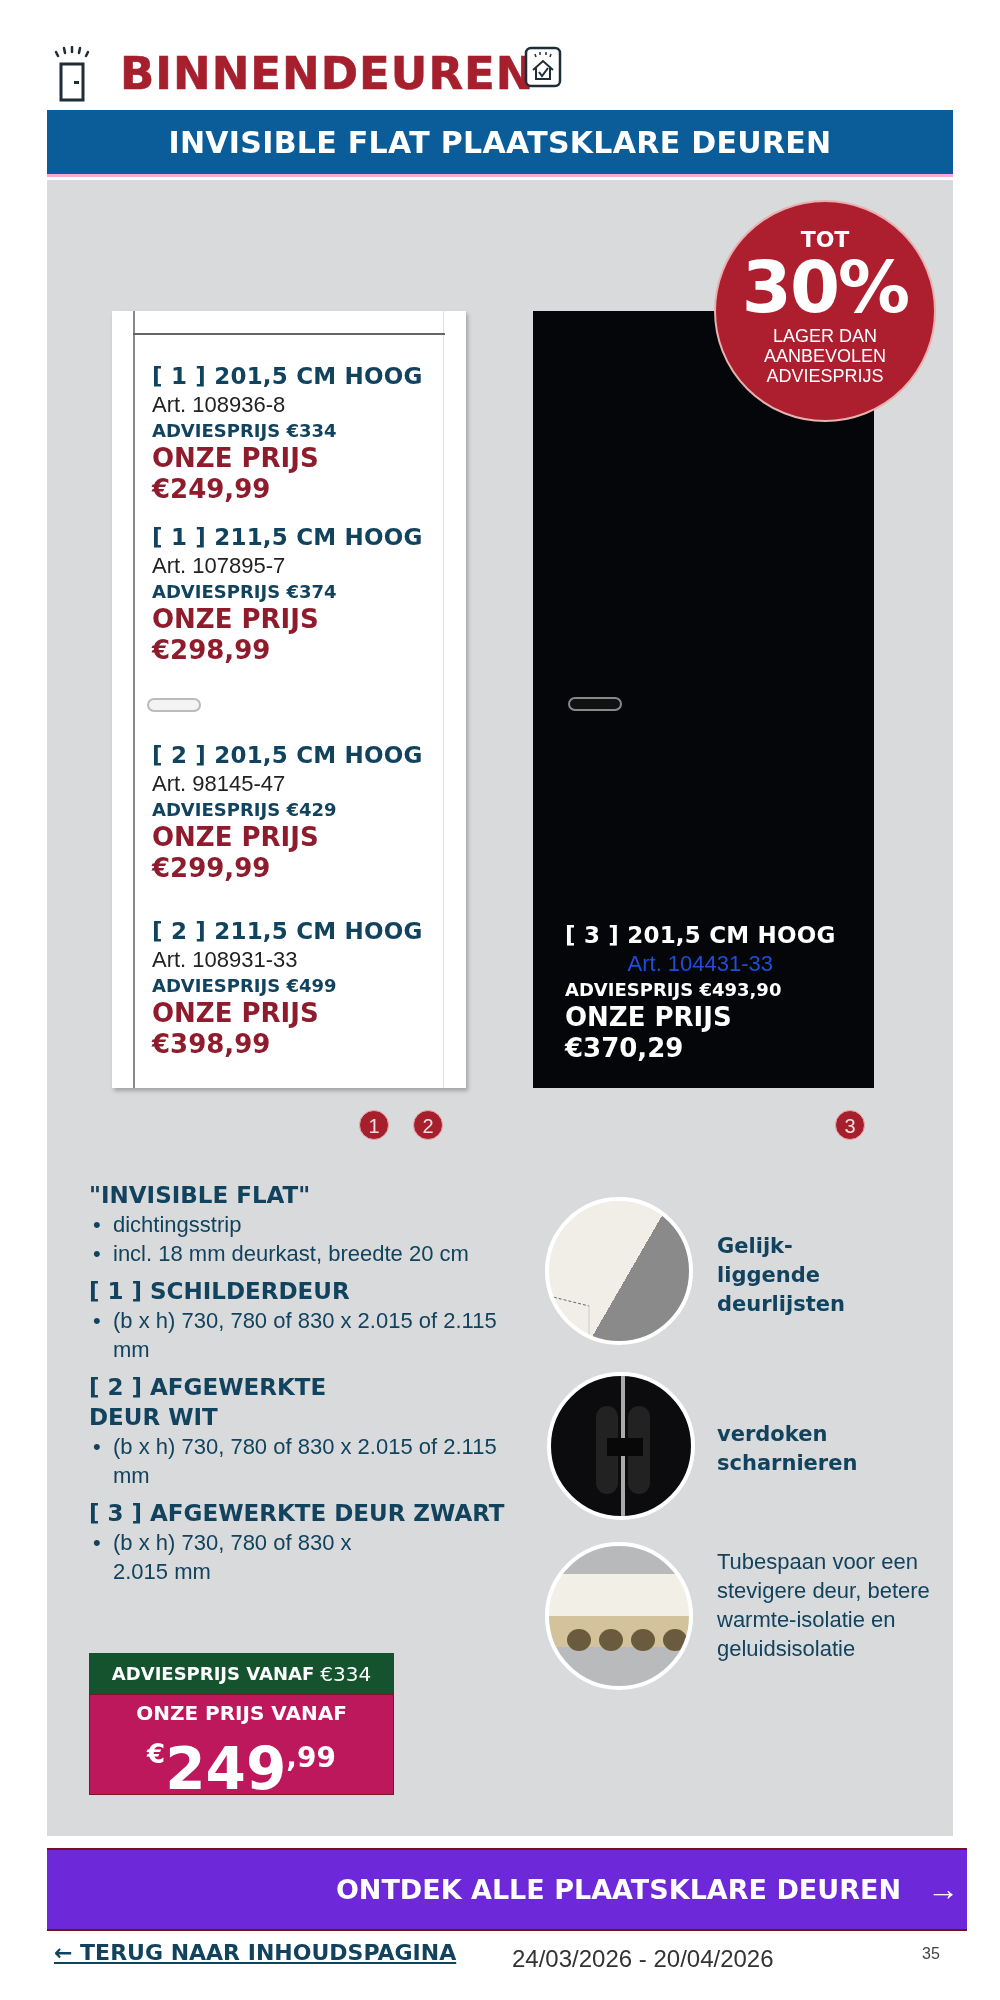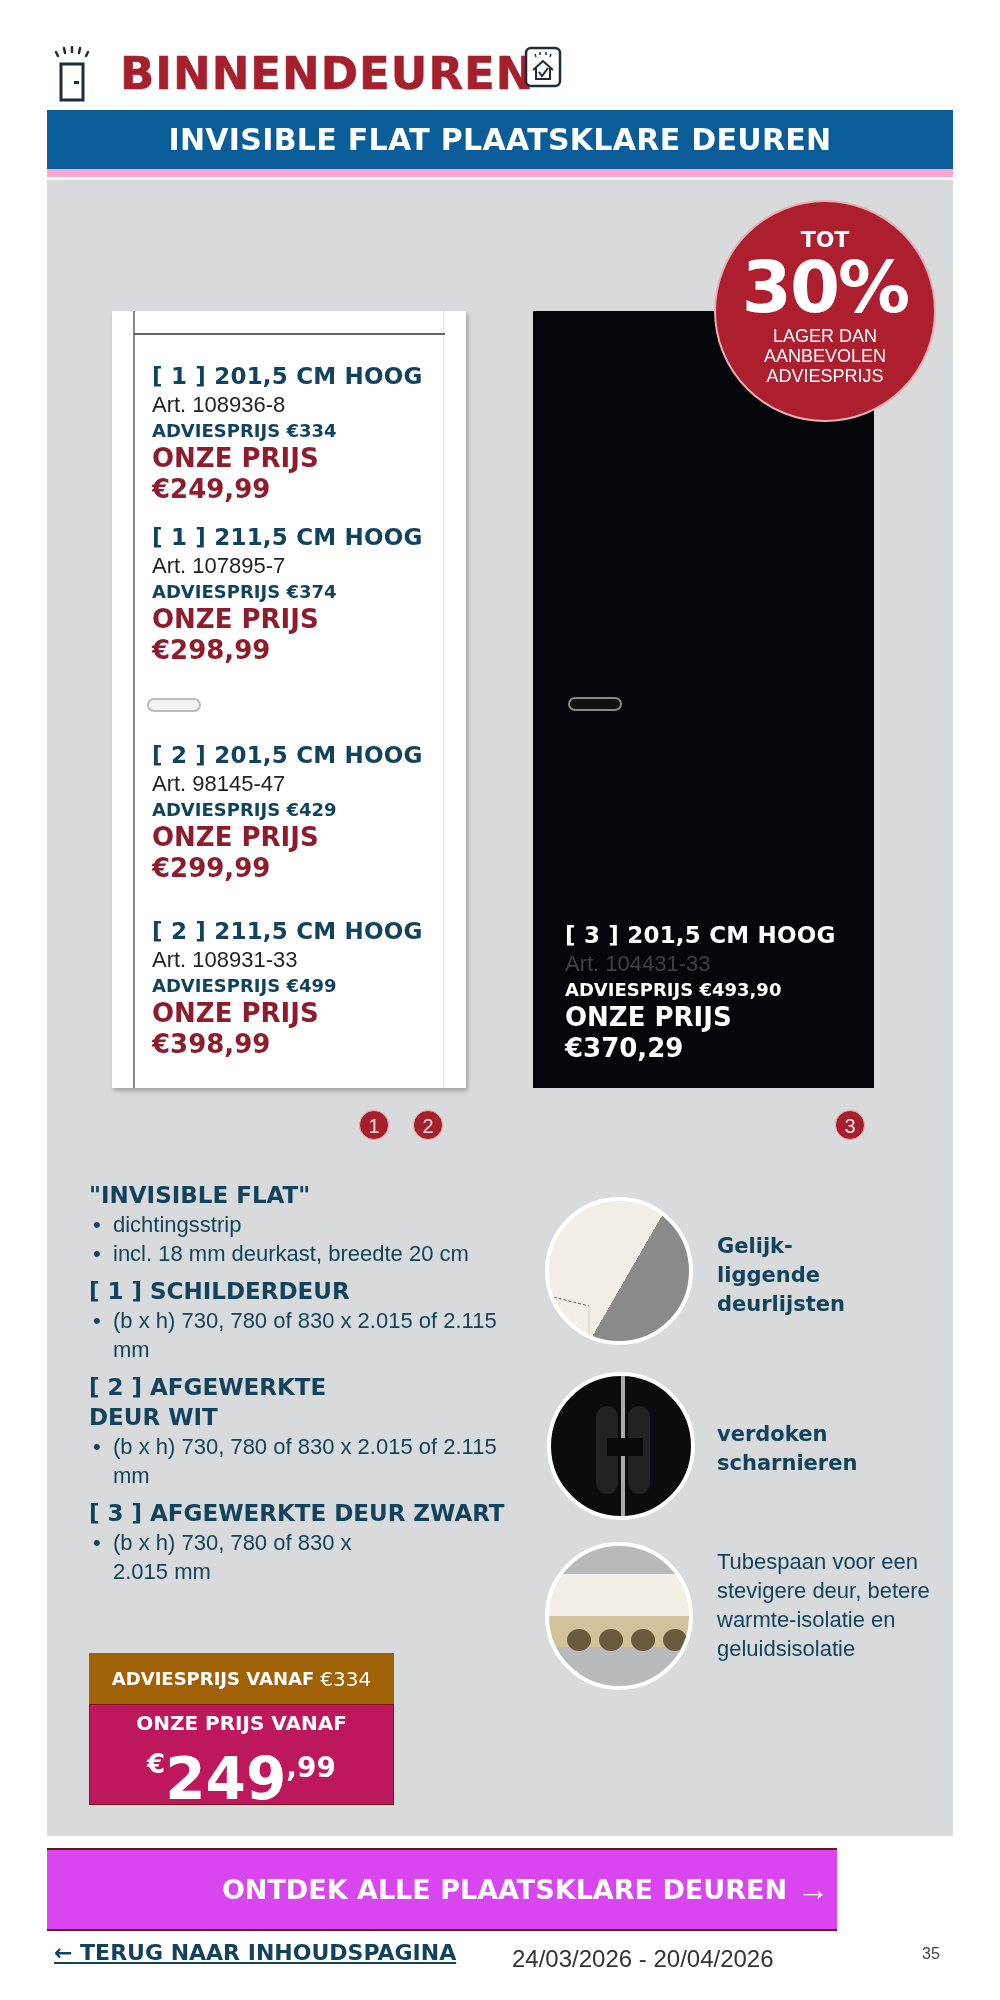--- a/index.html
+++ b/index.html
@@ -6,21 +6,21 @@
   html, body { width: 1000px; height: 2000px; background: #ffffff; overflow: hidden; }
   body { position: relative; font-family: "Liberation Sans", "DejaVu Sans", sans-serif; color: #12435e; }
   .abs { position: absolute; }
 
   
   .door-icon { left: 52px; top: 46px; width: 40px; height: 56px; }
   .page-title { left: 120px; top: 46px; font-size: 45px; font-weight: 900; color: #a51f2d; letter-spacing: 1px; font-family: "DejaVu Sans", sans-serif; line-height: 56px; -webkit-text-stroke: 0.6px #a51f2d; }
   .stock-icon { left: 520px; top: 46px; width: 46px; height: 60px; }
   .stock-label { left: 512px; top: 88px; width: 62px; text-align: center; font-size: 10px; font-weight: bold; color: #1b1b1b; margin-top: 43px; }
 
-  .blue-bar { left: 47px; top: 110px; width: 906px; height: 67px; background: #0a5d98; border-bottom: 8px solid #f9a8d4; display: flex; align-items: center; justify-content: center; }
+  .blue-bar { left: 47px; top: 110px; width: 906px; height: 67px; background: #0a5d98; border-bottom: 3px solid #f9a8d4; display: flex; align-items: center; justify-content: center; }
   .blue-bar span { color: #fff; font-size: 30px; font-weight: bold; letter-spacing: 0.3px; font-family: "DejaVu Sans", sans-serif; }
 
   .panel { left: 47px; top: 180px; width: 906px; height: 1656px; background: #d9dadb; }
 
   
   .white-door { left: 112px; top: 311px; width: 354px; height: 777px; background: #fff; box-shadow: 2px 3px 4px rgba(0,0,0,0.25); }
   .white-door .frame-left { position: absolute; left: 21px; top: 0; width: 2px; height: 100%; background: #888; }
   .white-door .frame-right { position: absolute; right: 22px; top: 0; width: 1px; height: 100%; background: #e4e4e4; }
   .white-door .frame-top { position: absolute; left: 21px; top: 22px; width: 312px; height: 2px; background: #666; }
   .handle-white { left: 147px; top: 698px; width: 54px; height: 14px; border: 2px solid #bbb; border-radius: 7px; background: #f3f3f3; }
@@ -30,58 +30,58 @@
   .pb-art { font-size: 22px; color: #222; line-height: 28px; }
   .pb-advies { font-size: 18px; font-weight: bold; color: #12435e; line-height: 24px; font-family: "DejaVu Sans", sans-serif; }
   .pb-onze { font-size: 26px; font-weight: bold; color: #8f1c2c; line-height: 31px; font-family: "DejaVu Sans", sans-serif; }
   .pb-price { font-size: 26px; font-weight: bold; color: #8f1c2c; line-height: 31px; font-family: "DejaVu Sans", sans-serif; }
 
   
   .black-door { left: 533px; top: 311px; width: 341px; height: 777px; background: #050609; }
   .handle-black { left: 568px; top: 697px; width: 54px; height: 14px; border: 2px solid #888; border-radius: 7px; background: #111; }
   .black-block { position: absolute; left: 565px; top: 920px; }
   .black-block .pb-size, .black-block .pb-advies, .black-block .pb-onze, .black-block .pb-price { color: #fff; }
-  .black-block .pb-art { color: #404040; }
+  .black-block .pb-art { color: #1d4ed8; text-align: center; }
 
   
   .badge { left: 714px; top: 200px; width: 222px; height: 222px; border-radius: 50%; background: #ad1f2e; border: 2px solid #e8b0b0; text-align: center; color: #fff; }
   .badge .tot { font-size: 22px; font-weight: bold; margin-top: 26px; line-height: 24px; font-family: "DejaVu Sans", sans-serif; }
   .badge .pct { font-size: 72px; font-weight: 900; line-height: 70px; font-family: "DejaVu Sans", sans-serif; letter-spacing: -2px; }
   .badge .sub { font-size: 18px; line-height: 20px; margin-top: 4px; }
 
   
   .num { width: 30px; height: 30px; border-radius: 50%; background: #a51f2d; color: #f5dede; font-size: 20px; text-align: center; line-height: 30px; border: 1px solid #e9a8a8; }
 
   
   .features { left: 89px; top: 1180px; width: 440px; }
   .feat-h { font-size: 23px; font-weight: bold; color: #12435e; line-height: 30px; font-family: "DejaVu Sans", sans-serif; }
   .feat-li { font-size: 22px; color: #12435e; line-height: 29px; padding-left: 24px; position: relative; }
   .feat-li::before { content: "•"; position: absolute; left: 4px; top: 0; }
   .feat-gap { height: 8px; }
 
   
   .pricebox { left: 89px; top: 1653px; width: 305px; height: 142px; }
-  .pricebox .top { height: 51px; background: #a16207; color: #fff; font-size: 18px; font-weight: bold; display: flex; align-items: center; justify-content: center; font-family: "DejaVu Sans", sans-serif; white-space: nowrap; }
+  .pricebox .top { height: 41px; background: #14532d; color: #fff; font-size: 18px; font-weight: bold; display: flex; align-items: center; justify-content: center; font-family: "DejaVu Sans", sans-serif; white-space: nowrap; }
   .pricebox .top .amt { font-weight: normal; font-size: 20px; margin-left: 6px; }
   .pricebox .bot { height: 101px; background: #be185d; border: 1px solid #7e1620; color: #fff; text-align: center; }
   .pricebox .bot .l1 { font-size: 20px; font-weight: bold; padding-top: 6px; font-family: "DejaVu Sans", sans-serif; }
   .pricebox .bot .big { font-size: 58px; font-weight: bold; line-height: 58px; font-family: "DejaVu Sans", sans-serif; }
   .pricebox .bot .cur { font-size: 26px; vertical-align: 26px; }
   .pricebox .bot .cents { font-size: 28px; vertical-align: 22px; }
 
   
   .fcircle { width: 148px; height: 148px; border-radius: 50%; border: 4px solid #fff; overflow: hidden; position: absolute; }
   .fc1 { left: 545px; top: 1197px; background: linear-gradient(120deg, #f1eee8 0 55%, #8a8a8a 55% 100%); }
   .fc2 { left: 547px; top: 1372px; background: #0c0c0e; }
   .fc3 { left: 545px; top: 1542px; background: linear-gradient(180deg, #b8b9bb 0 20%, #f2efe6 20% 50%, #d4c29c 50% 72%, #b9babc 72%); }
   .ftext { position: absolute; left: 717px; font-size: 22px; line-height: 29px; color: #12435e; }
   .ftext.bold { font-weight: bold; font-family: "DejaVu Sans", sans-serif; font-size: 21px; }
 
   
-  .cta { left: 47px; top: 1848px; width: 790px; height: 83px; background: #d946ef; border-top: 2px solid #6e141c; border-bottom: 2px solid #6e141c; display: flex; align-items: center; justify-content: flex-end; padding-right: 8px; color: #fff; }
+  .cta { left: 47px; top: 1848px; width: 920px; height: 83px; background: #6d28d9; border-top: 2px solid #6e141c; border-bottom: 2px solid #6e141c; display: flex; align-items: center; justify-content: flex-end; padding-right: 8px; color: #fff; gap: 16px; }
   .cta .label { font-size: 27px; font-weight: bold; font-family: "DejaVu Sans", sans-serif; }
   .cta .arrow { font-size: 32px; font-weight: bold; margin-left: 10px; }
 
   
   .footer-back { left: 54px; top: 1940px; font-size: 22px; color: #12435e; font-weight: bold; font-family: "DejaVu Sans", sans-serif; text-decoration: underline; }
   .footer-date { left: 512px; top: 1945px; font-size: 24px; color: #333; }
   .footer-page { left: 922px; top: 1945px; font-size: 16px; color: #444; }
 </style>
 </head>
 <body>

